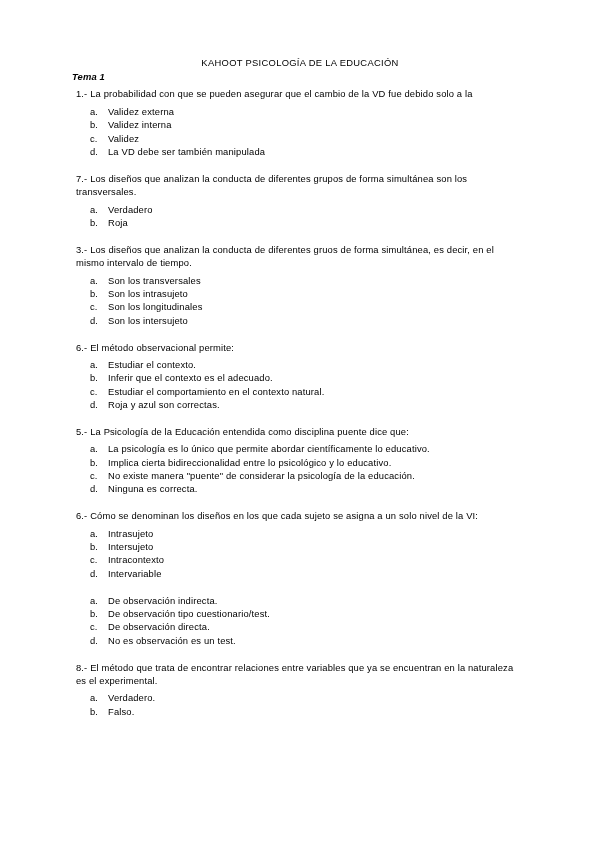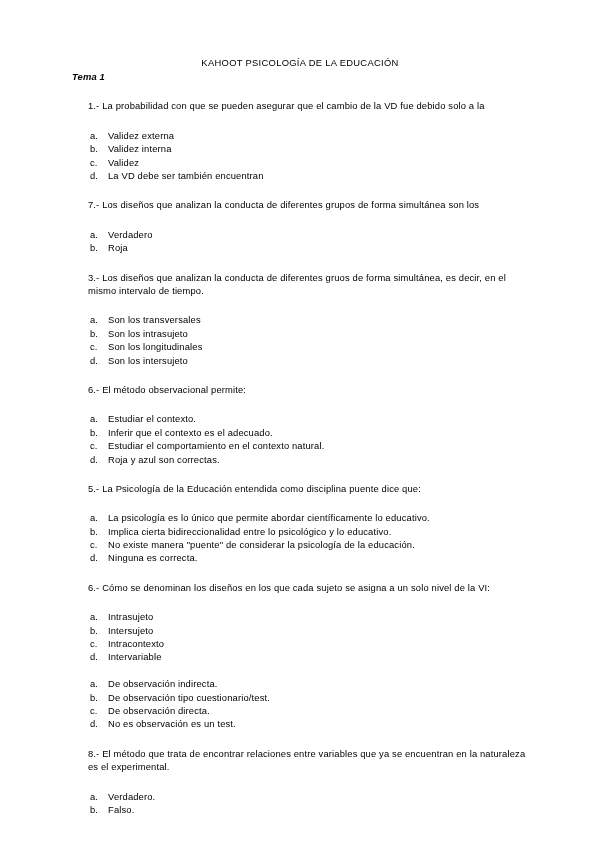--- a/index.html
+++ b/index.html
@@ -33,21 +33,21 @@
     .section-heading {
       font-weight: bold;
       font-style: italic;
       margin: 0;
       height: 13.4px;
     }
     .question {
       margin: 0 0 13.4px 0;
     }
     .question-text {
-      margin: 16px;
+      margin: 4px;
     }
     .question-text .line {
       display: block;
       white-space: nowrap;
     }
     .options {
       list-style: none;
       margin: 0;
       padding: 0;
     }
@@ -72,27 +72,28 @@
   <div class="section-heading">Tema 1</div>
 
   <div class="question">
     <div class="question-text">
       <span class="line">1.- La probabilidad con que se pueden asegurar que el cambio de la VD fue debido solo a la</span>
     </div>
     <ul class="options">
       <li class="option"><span class="option-letter">a.</span><span>Validez externa</span></li>
       <li class="option"><span class="option-letter">b.</span><span>Validez interna</span></li>
       <li class="option"><span class="option-letter">c.</span><span>Validez</span></li>
-      <li class="option"><span class="option-letter">d.</span><span>La VD debe ser también encuentran</span></li>
+      <li class="option"><span class="option-letter">d.</span><span>La VD debe ser también manipulada</span></li>
     </ul>
   </div>
 
   <div class="question">
     <div class="question-text">
       <span class="line">7.- Los diseños que analizan la conducta de diferentes grupos de forma simultánea son los</span>
+      <span class="line">transversales.</span>
     </div>
     <ul class="options">
       <li class="option"><span class="option-letter">a.</span><span>Verdadero</span></li>
       <li class="option"><span class="option-letter">b.</span><span>Roja</span></li>
     </ul>
   </div>
 
   <div class="question">
     <div class="question-text">
       <span class="line">3.- Los diseños que analizan la conducta de diferentes gruos de forma simultánea, es decir, en el</span>

